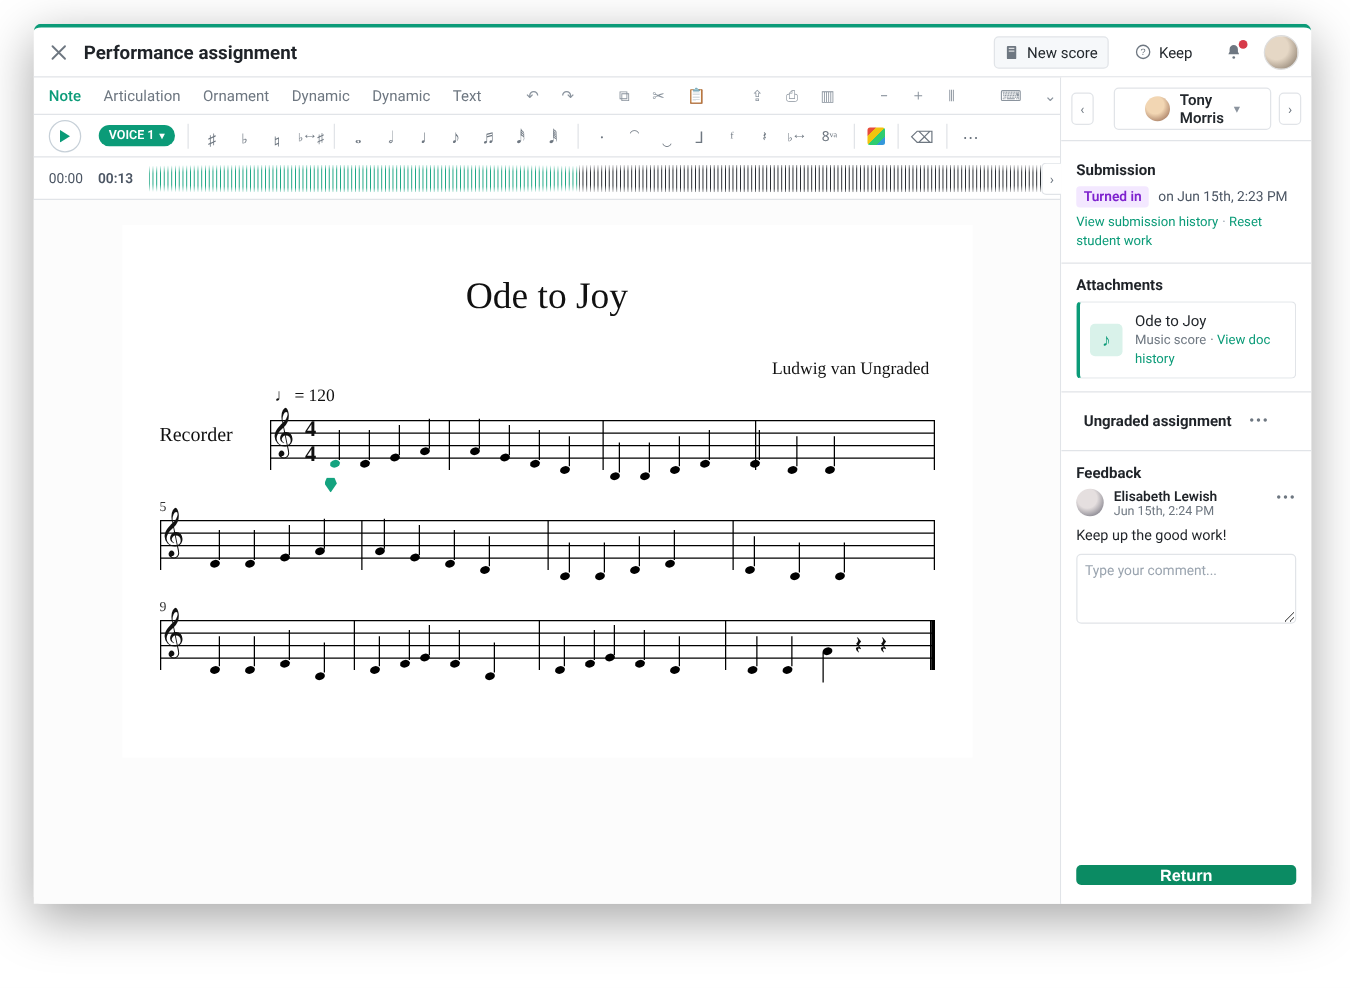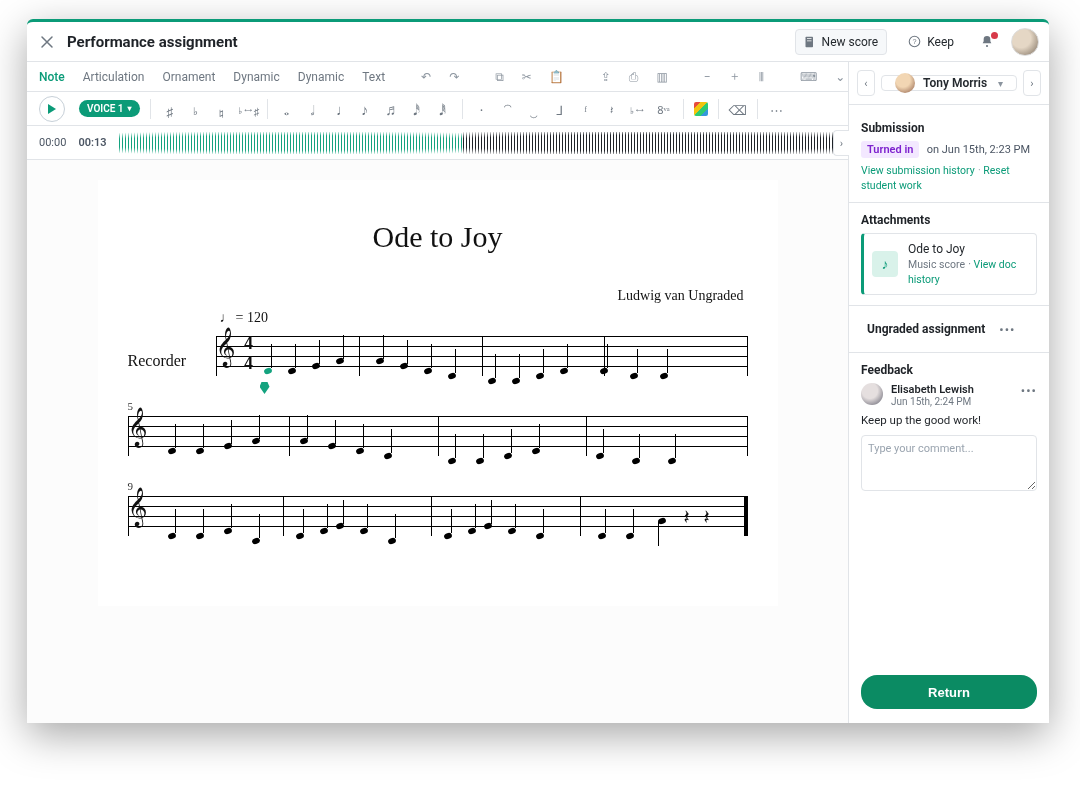--- a/index.html
+++ b/index.html
@@ -117,21 +117,21 @@
   .score-page {
     margin: 20px auto 40px; width: 680px; background:#fff;
     padding: 40px 30px 30px; font-family: Georgia, "Times New Roman", serif; color:#111;
   }
   .score-title { text-align:center; font-size:30px; font-weight:500; margin-bottom: 34px; }
   .composer { text-align:right; font-size:14px; margin-bottom:6px; padding-right:4px;}
   .tempo { font-size:14px; margin-left:92px; margin-bottom:2px;}
   .tempo::before{ content:"♩"; margin-right:2px;}
 
   .system { position:relative; margin: 10px 0 40px; }
-  .instr-label { position:absolute; left:0; top:16px; font-size:16px; }
+  .instr-label { position:absolute; left:0; top:4px; font-size:16px; }
   .bar-num { position:absolute; left:0; top:-16px; font-size:11px; color:#333; }
   .staff {
     position:relative; margin-left:0; height:40px;
     background:
       linear-gradient(#000,#000) 0 0/100% 1px no-repeat,
       linear-gradient(#000,#000) 0 10px/100% 1px no-repeat,
       linear-gradient(#000,#000) 0 20px/100% 1px no-repeat,
       linear-gradient(#000,#000) 0 30px/100% 1px no-repeat,
       linear-gradient(#000,#000) 0 40px/100% 1px no-repeat;
   }
@@ -157,22 +157,22 @@
   }
   .student-picker {
     display:flex; align-items:center; gap:6px; padding:8px;
     border-bottom:1px solid #e1e4e8;
   }
   .nav-arrow {
     width:18px; height:26px; border:1px solid #e1e4e8; border-radius:4px;
     display:flex; align-items:center; justify-content:center; color:#6e7781; cursor:pointer; font-size:11px;
   }
   .student-chip {
-    flex:1; height:16px; border:1px solid #e1e4e8; border-radius:4px;
-    display:flex; align-items:center; gap:8px; padding:0 13px; cursor:pointer;
+    flex:1; height:34px; border:1px solid #e1e4e8; border-radius:4px;
+    display:flex; align-items:center; gap:8px; padding:0 24px; cursor:pointer;margin-left:10px;
   }
   .student-chip .mini-av {
     width:20px; height:20px; border-radius:50%;
     background: radial-gradient(circle at 40% 35%, #f2d6b3 0 40%, #8a5a44 100%);
   }
   .student-chip .name { flex:1; font-weight:600; font-size:12px; color:#24292e;}
   .student-chip .chev { color:#8b949e; font-size:10px; }
 
   .side-scroll { flex:1; overflow:auto; padding: 10px 12px 8px; }
 
@@ -217,21 +217,21 @@
   }
   .comment-box::placeholder{ color:#9aa4af;}
   .post-row { display:flex; justify-content:flex-end; margin-top:6px;}
   .post-btn {
     background:#f6f8fa; border:1px solid #e1e4e8; color:#6e7781;
     font-size:11px; padding:4px 10px; border-radius:4px; cursor:pointer;
   }
 
   .return-bar { padding:10px 12px 14px; border-top:0; }
   .return-btn {
-    width:100%; height:34px; border:none; border-radius:16px;
+    width:100%; height:16px; border:none; border-radius:4px;
     background:#0b8b63; color:#fff; font-weight:600; font-size:13px; cursor:pointer;
   }
 
   svg { display:block; }
 </style>
 </head>
 <body>
 
 <div class="app-window">
 

